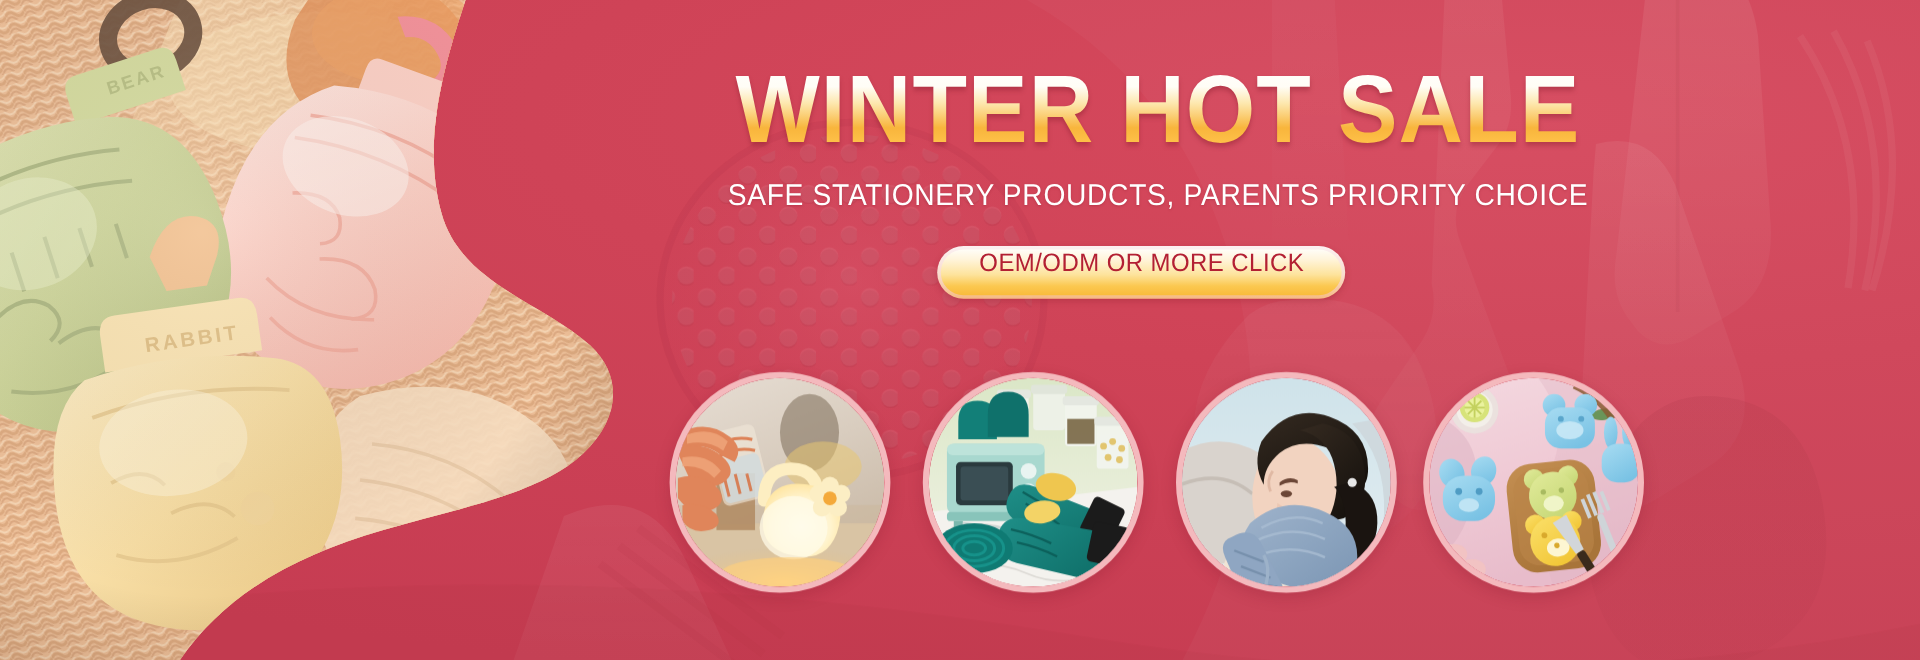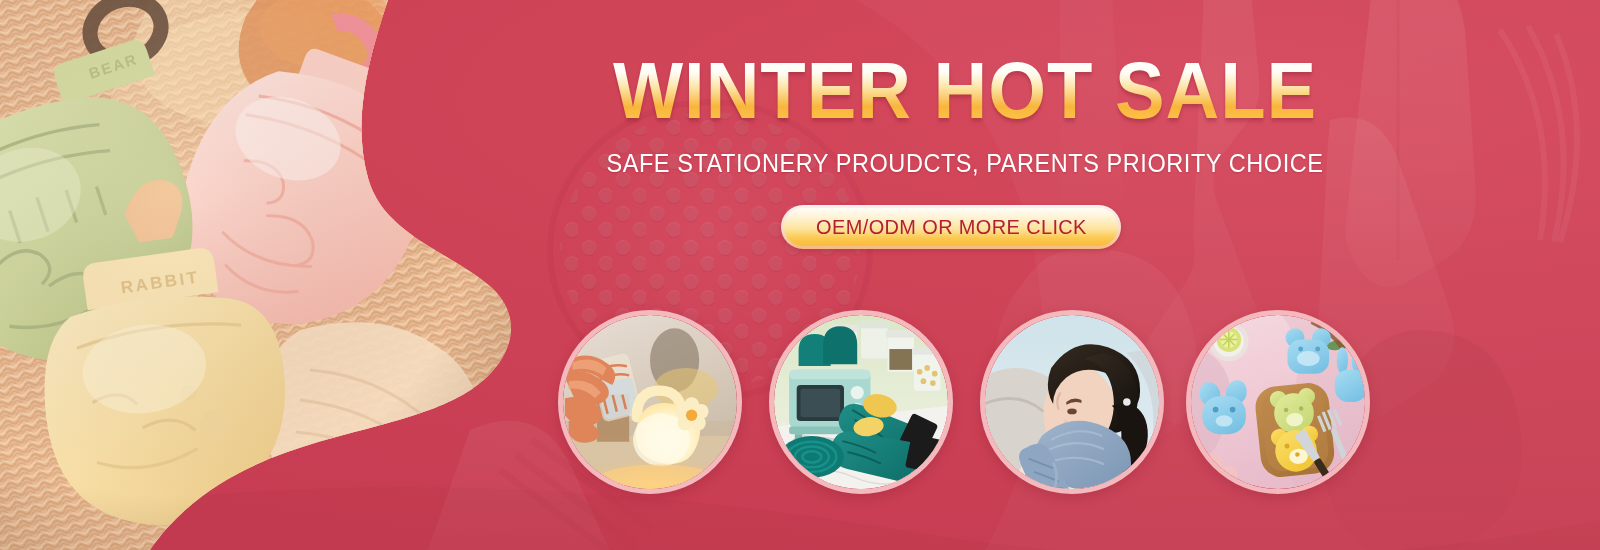--- a/index.html
+++ b/index.html
@@ -80,21 +80,21 @@
     padding:3px;
     box-shadow:0 2px 5px rgba(130,25,40,.28);
     cursor:pointer;
   }
   .cta-inner{
     width:100%; height:100%;
     border-radius:19px;
     background:linear-gradient(to bottom,
       #fffdf7 0%, #fff4da 22%, #fde39c 55%,
       #fbc850 80%, #f9bb3c 100%);
-    display:flex; align-items:center; justify-content:center;
+    display:flex; justify-content:center;
   }
   .cta-label{
     color:#b32033;
     font-size:21px;
     letter-spacing:.4px;
     white-space:nowrap;
     transform:scaleX(0.95);
     user-select:none;
   }
 

